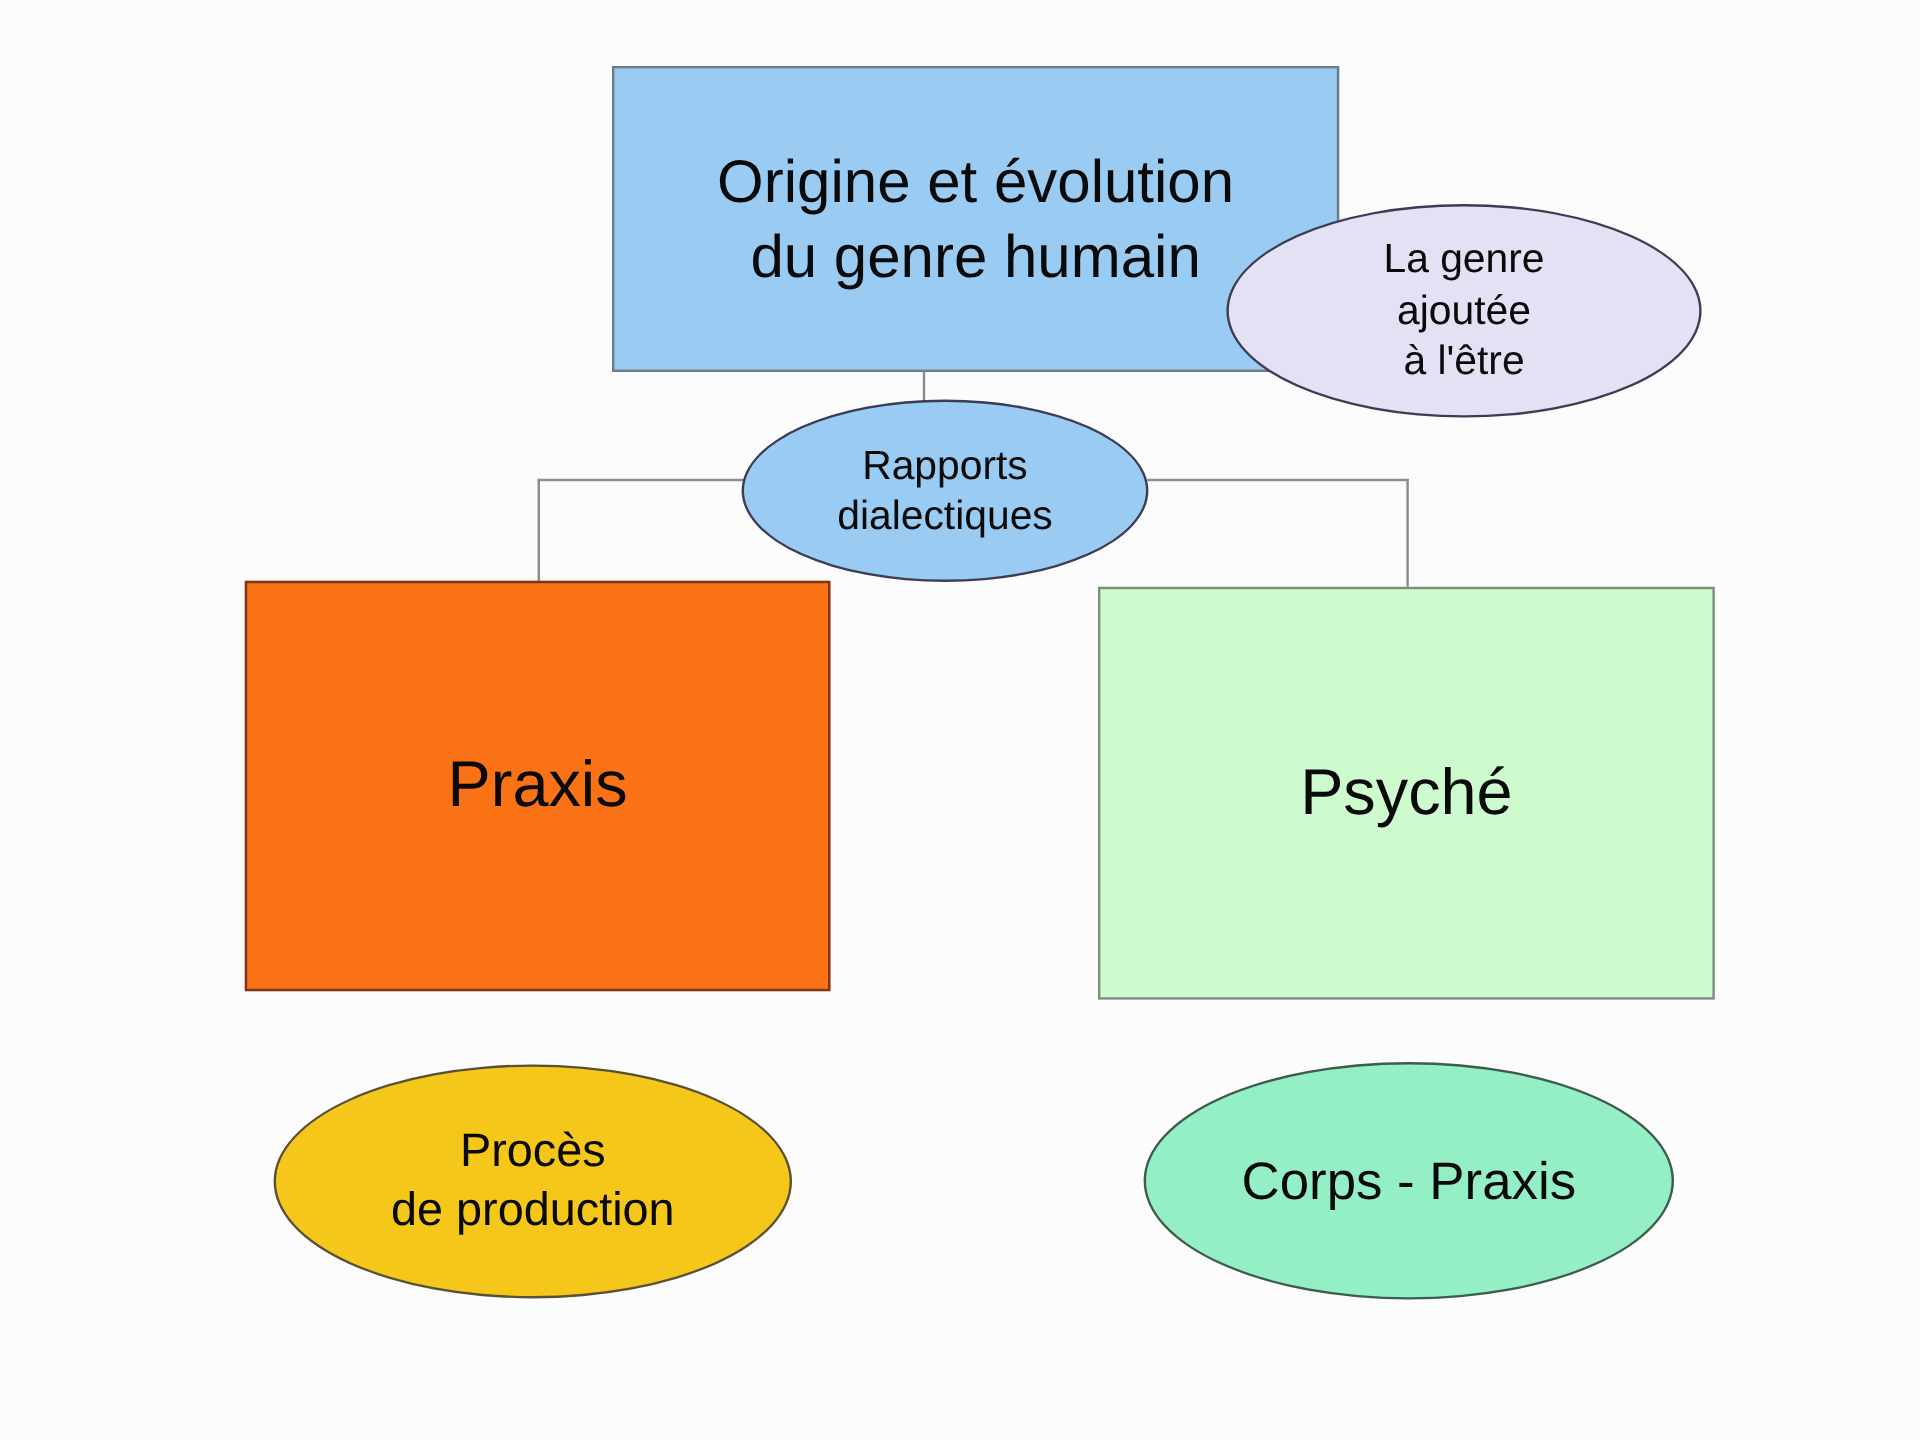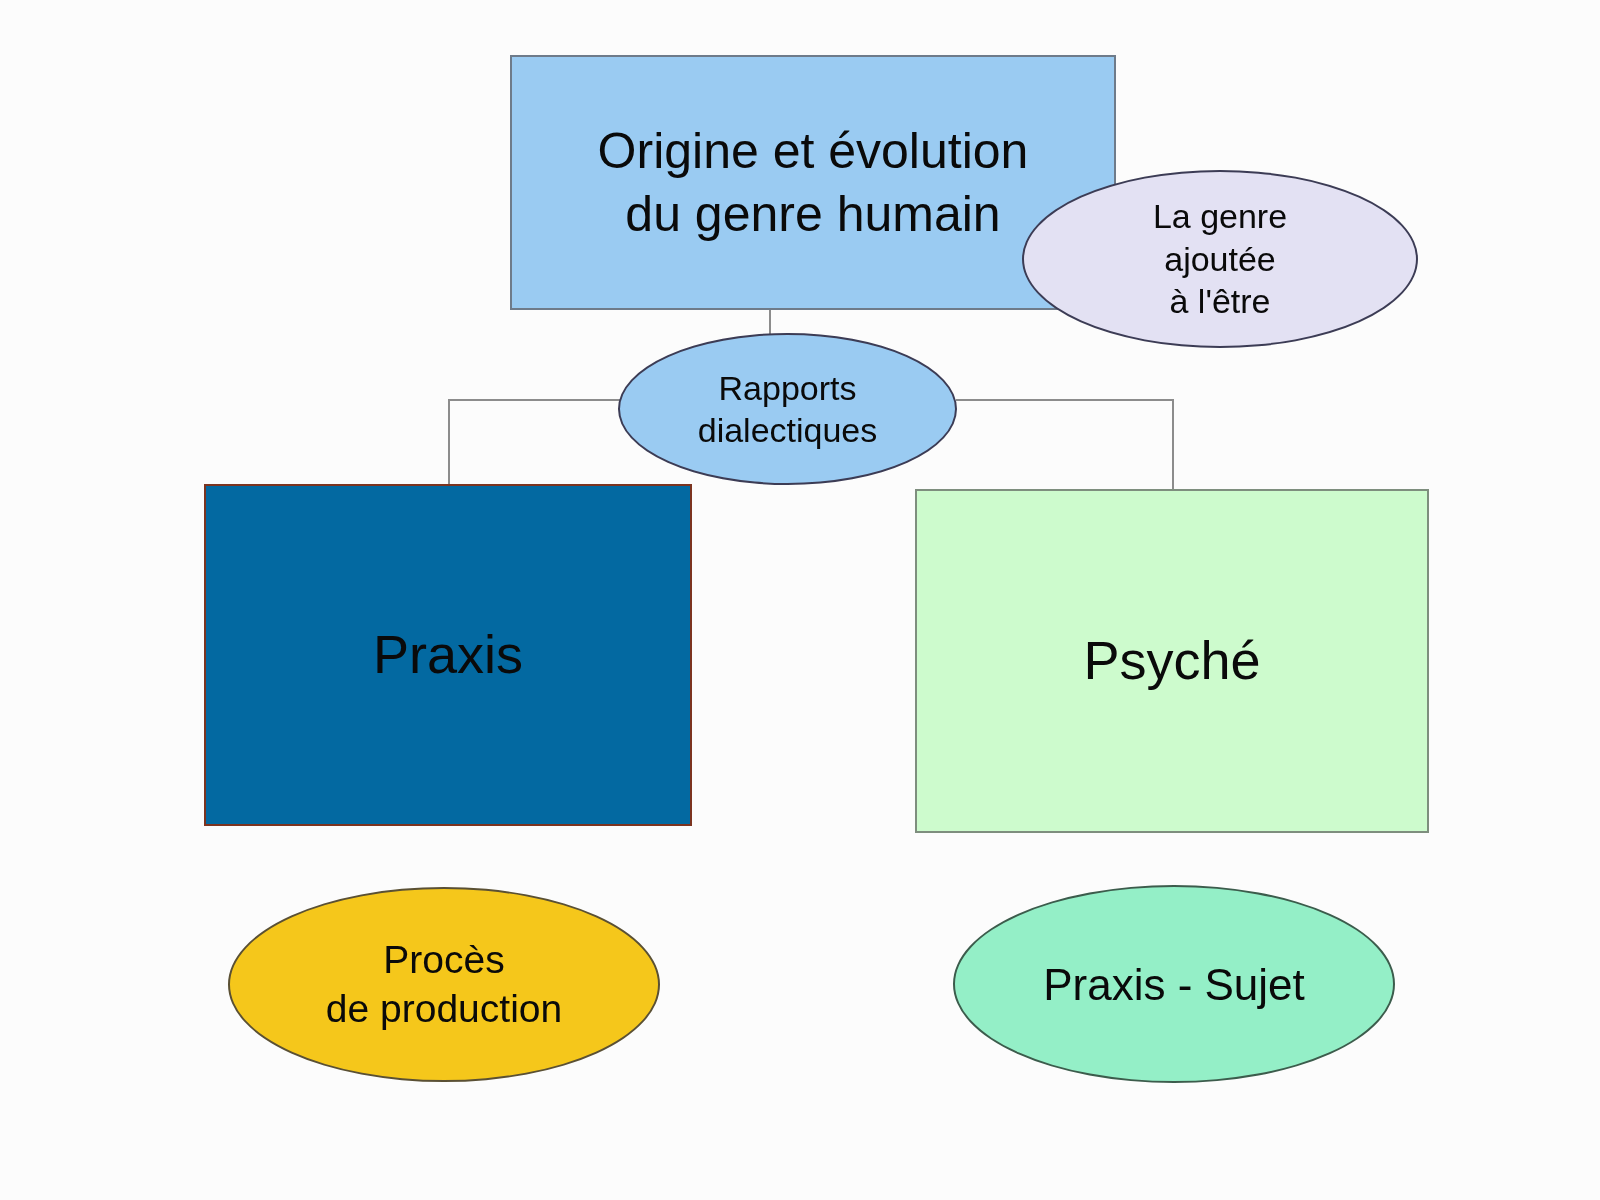--- a/index.html
+++ b/index.html
@@ -76,30 +76,30 @@
     <span class="label">La genre
 ajoutée
 à l'être</span>
   </div>
 
   <div class="node ellipse rapports-el" style="background-color: rgb(154, 203, 242);">
     <span class="label">Rapports
 dialectiques</span>
   </div>
 
-  <div class="node rect praxis-box" style="background-color: #0369a1;">
+  <div class="node rect praxis-box" style="background-color: #f97316;">
     <span class="label">Praxis</span>
   </div>
 
   <div class="node rect psyche-box" style="background-color: rgb(205, 251, 205);">
     <span class="label">Psyché</span>
   </div>
 
   <div class="node ellipse proces-el" style="background-color: rgb(245, 199, 27);">
     <span class="label">Procès
 de production</span>
   </div>
 
   <div class="node ellipse corps-el" style="background-color: rgb(148, 239, 199);">
-    <span class="label">Praxis - Sujet</span>
+    <span class="label">Corps - Praxis</span>
   </div>
 
 </div>
 
 </body></html>

